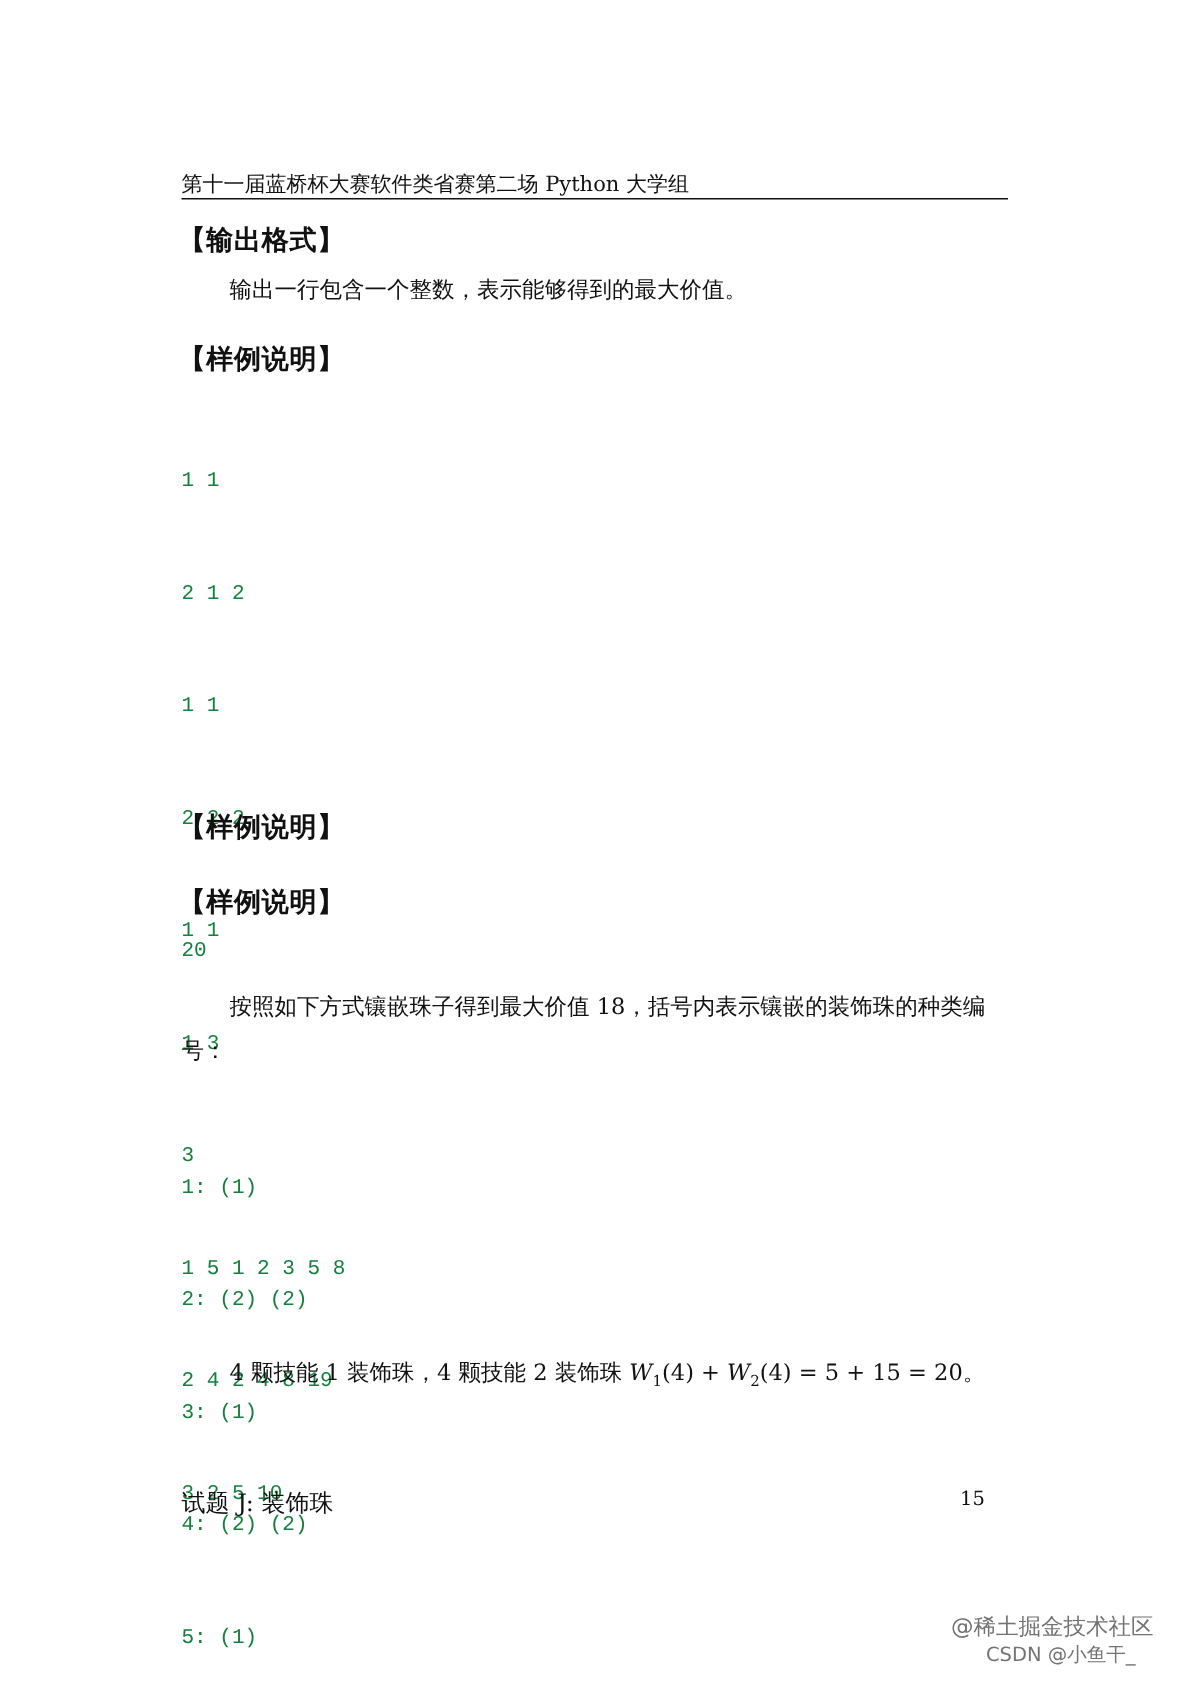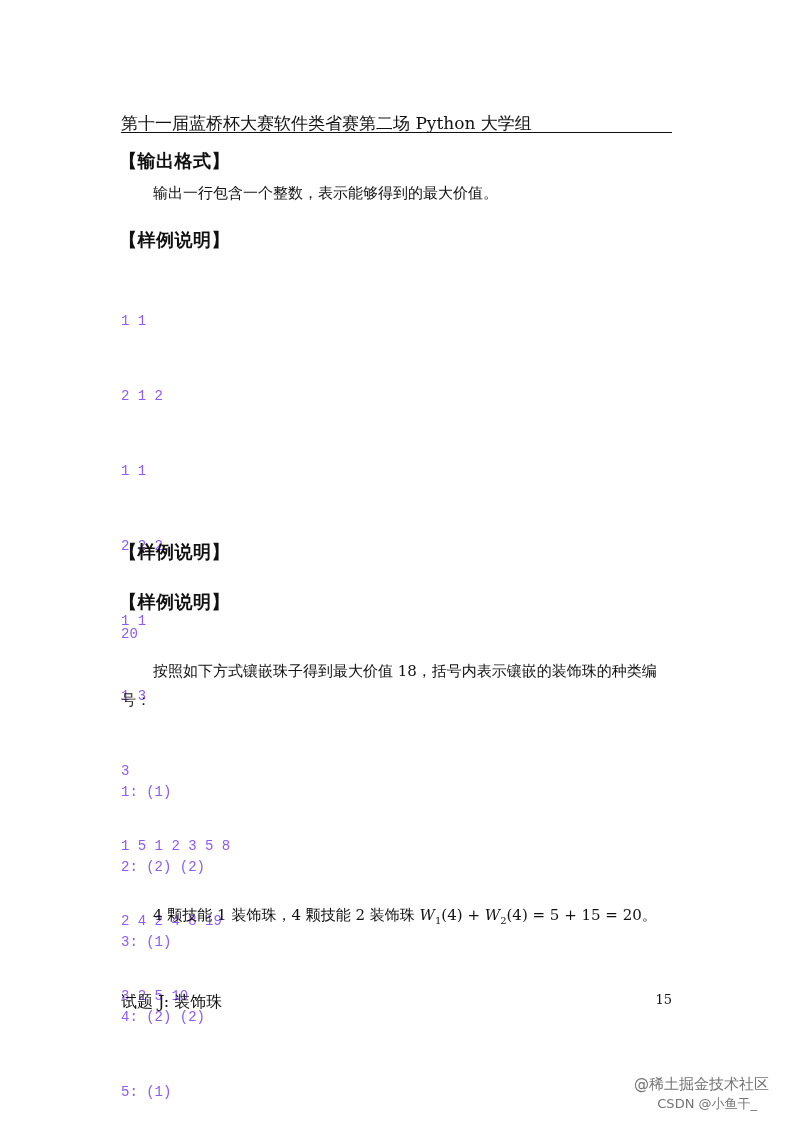--- a/index.html
+++ b/index.html
@@ -1,31 +1,31 @@
 <!DOCTYPE html>
 <html><head>
   <meta charset="utf-8">
   <style>
     html, body { margin: 0; padding: 0; background: #ffffff; }
     body { width: 793px; height: 1122px; position: relative; overflow: hidden; color: #111; }
     .serif { font-family: "DejaVu Serif", "Liberation Serif", serif; }
     .sans { font-family: "DejaVu Sans", "Liberation Sans", sans-serif; }
     .mono { font-family: "Liberation Mono", "DejaVu Sans Mono", monospace; }
 
-    .header { position: absolute; left: 121px; top: 114px; width: 551px; font-size: 17px; line-height: 18px; }
+    .header { position: absolute; left: 121px; top: 114px; width: 551px; font-size: 14px; line-height: 18px; }
     .header-rule { position: absolute; left: 121px; top: 132px; width: 551px; height: 1px; background: #111; }
 
     .h { position: absolute; left: 119px; font-size: 18px; font-weight: bold; line-height: 22px; letter-spacing: 0.5px; }
     .para { position: absolute; left: 121px; width: 551px; font-size: 15px; line-height: 28px; }
     .indent { text-indent: 32px; }
-    .code { position: absolute; left: 121px; font-size: 14px; line-height: 25px; white-space: pre; color: #8b5cf6; }
+    .code { position: absolute; left: 121px; font-size: 14px; line-height: 25px; white-space: pre; color: #15803d; }
     .code div { height: 25px; }
 
     .footer-left { position: absolute; left: 121px; top: 992px; font-size: 16px; }
-    .footer-right { position: absolute; left: 640px; top: 992px; width: 32px; text-align: right; font-size: 13px; }
+    .footer-right { position: absolute; left: 640px; top: 992px; width: 32px; text-align: left; font-size: 13px; }
 
     .watermark { position: absolute; right: 24px; top: 1074px; text-align: right; color: #737373; font-size: 15px; line-height: 20px; }
     .watermark .line2 { font-size: 13px; margin-right: 12px; }
     .math { font-style: italic; }
     sub { font-size: 10px; }
   </style>
 </head>
 <body>
 
 <div class="header serif">第十一届蓝桥杯大赛软件类省赛第二场 Python 大学组</div>

